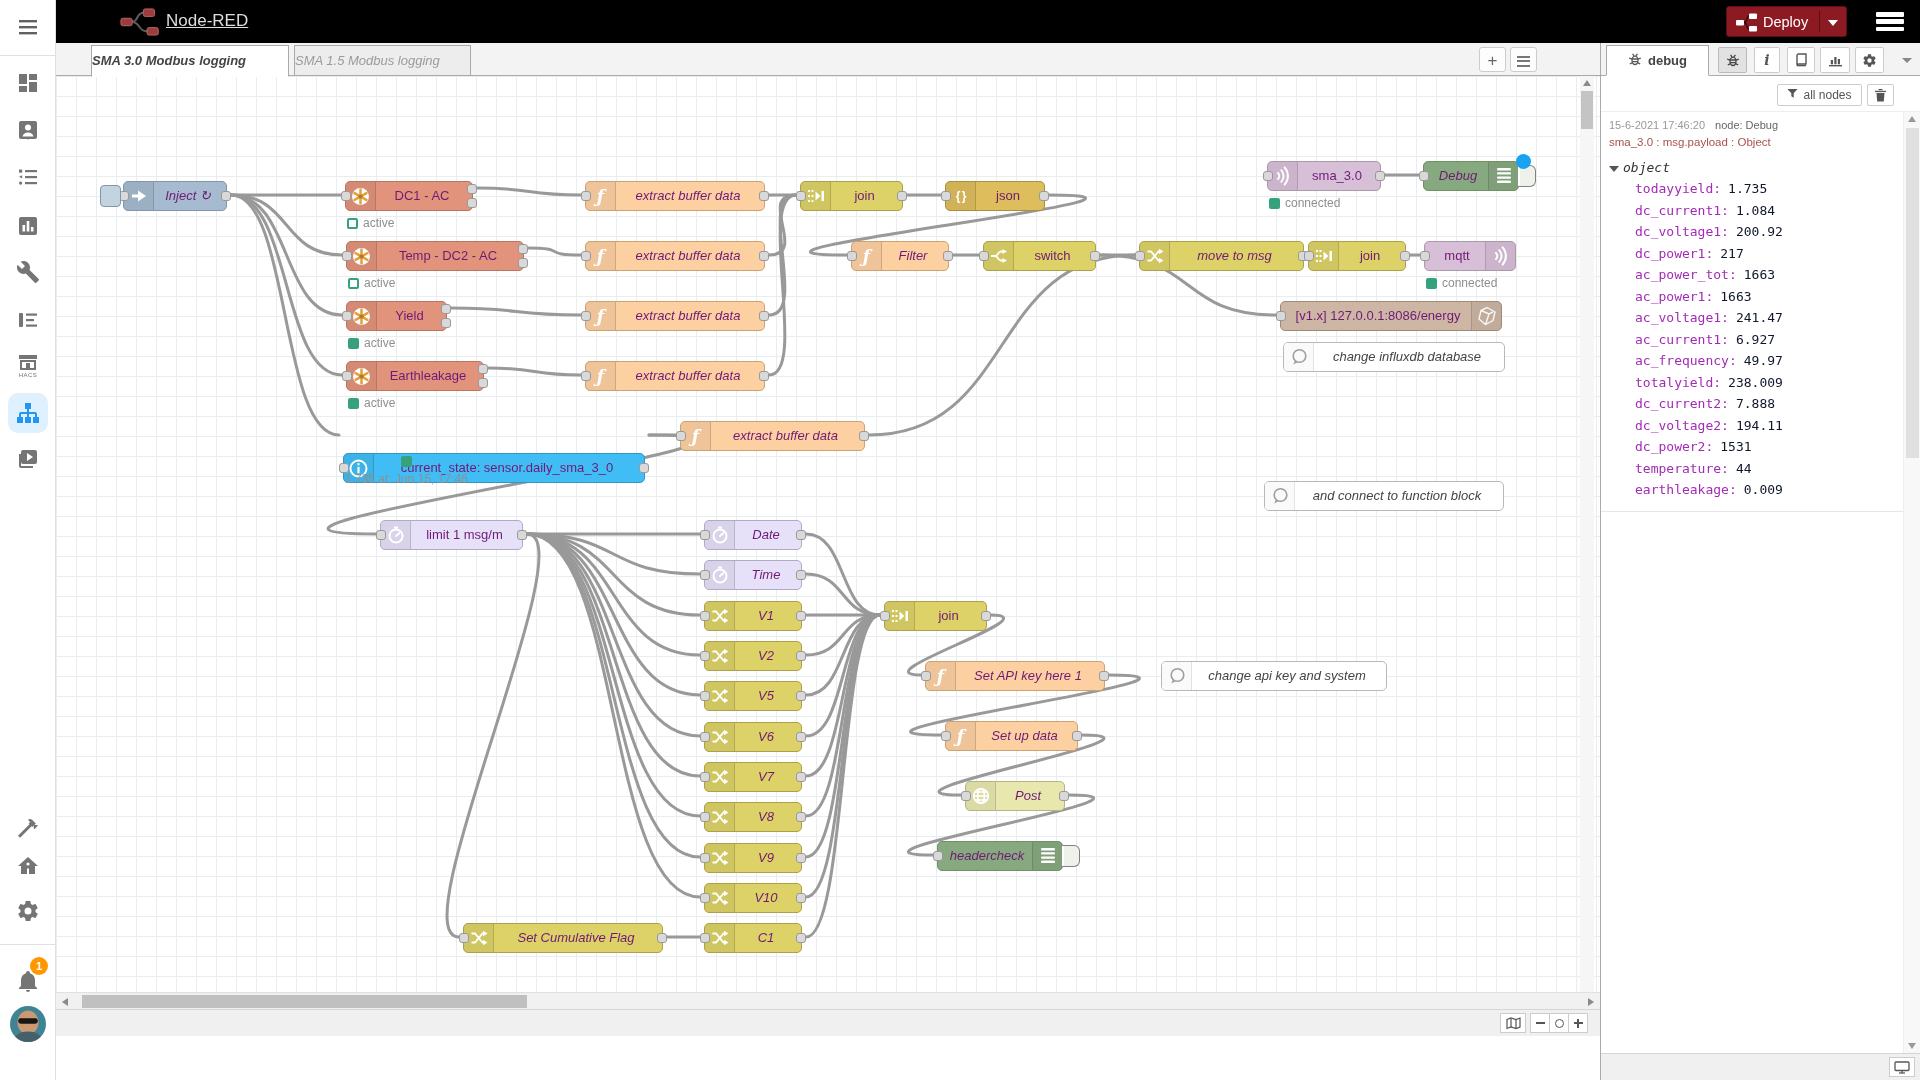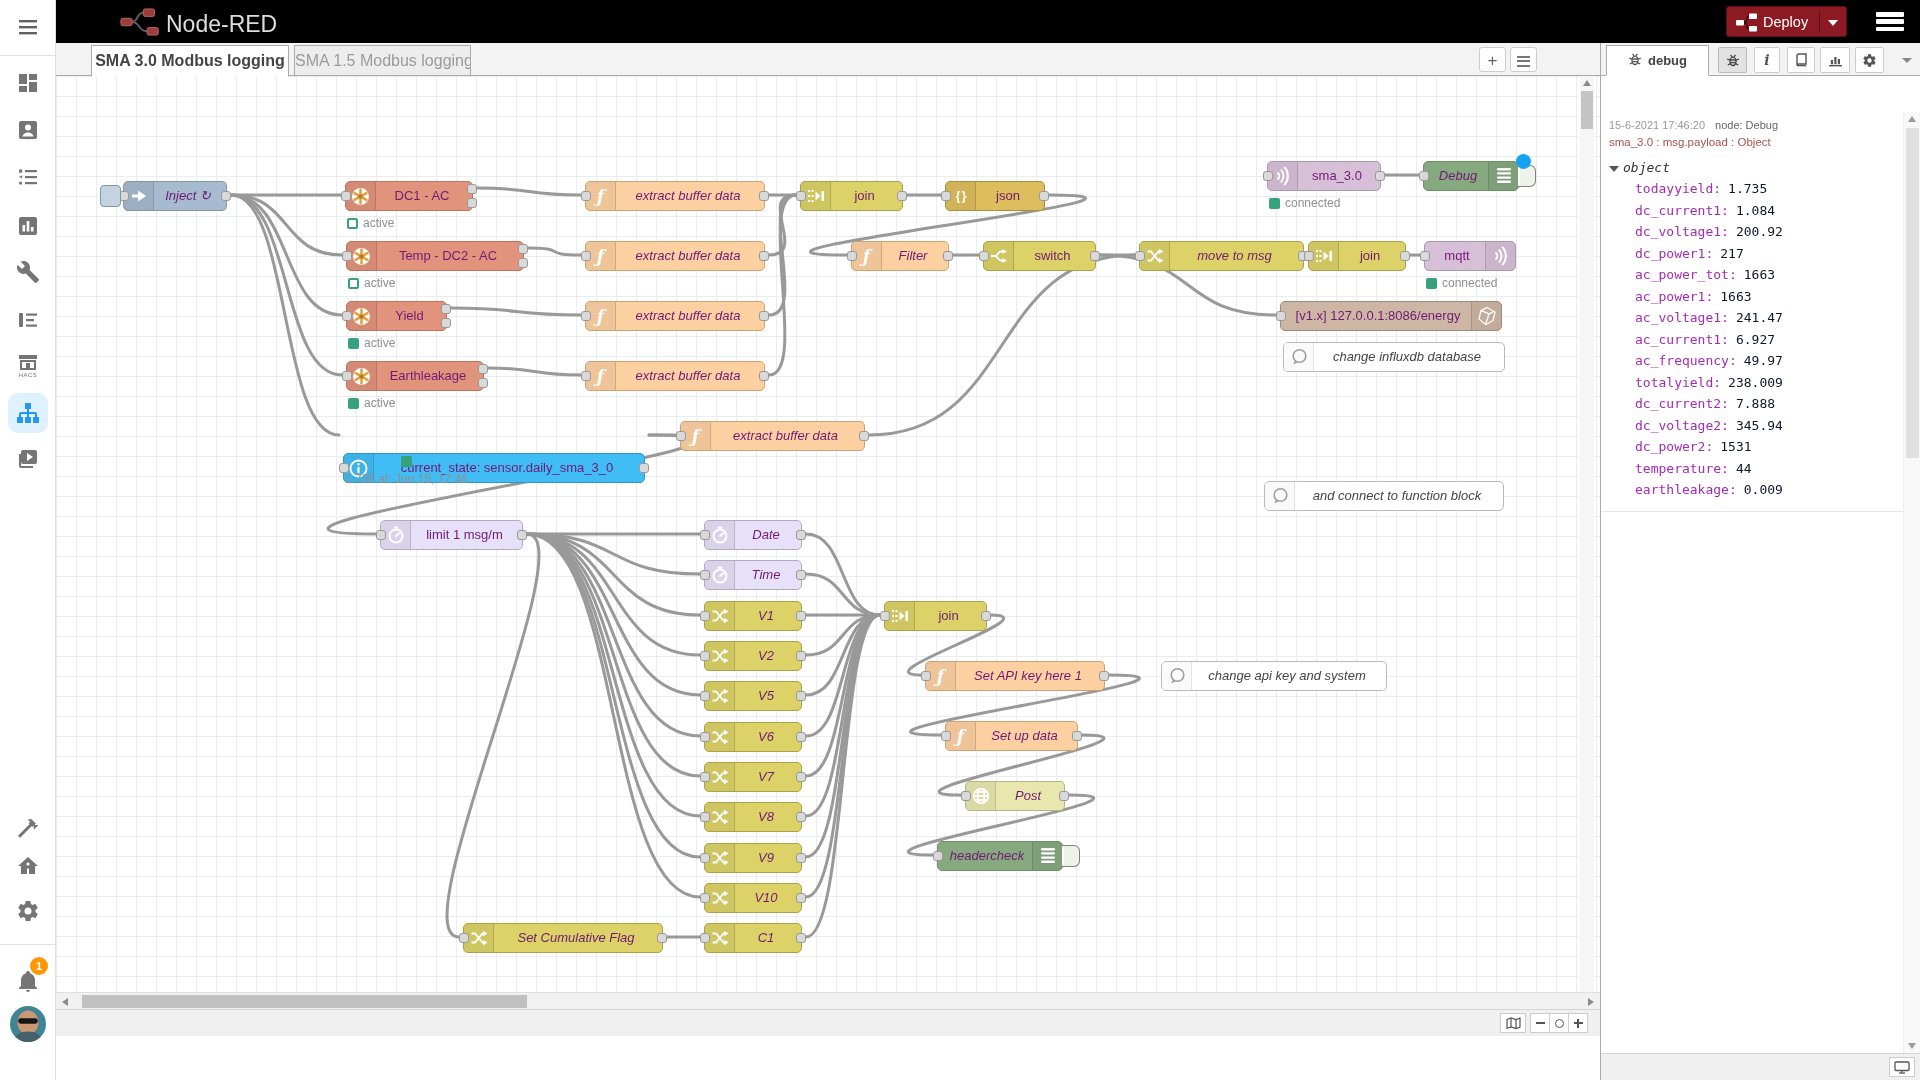--- a/index.html
+++ b/index.html
@@ -17,35 +17,35 @@
     font-size:6px; color:#757575; letter-spacing:.5px; }
   .ha-badge { position:absolute; left:30px; top:957px; width:18px; height:18px; border-radius:50%;
     background:#ff9800; color:#fff; font-size:11px; font-weight:bold; text-align:center;
     line-height:18px; z-index:2; }
   .ha-avatar { position:absolute; left:10px; top:1006px; width:36px; height:36px;
     border-radius:50%; overflow:hidden; }
 
   
   #nr-header { position:absolute; left:56px; right:0; top:0; height:43px; background:#000; }
   #nr-logo { position:absolute; left:64px; top:8px; }
-  #nr-title { position:absolute; left:110px; top:11px; color:#ddd; font-size:23px; font-weight:500; }
+  #nr-title { position:absolute; left:110px; top:11px; color:#ddd; font-size:17px; font-weight:500;text-decoration:underline; }
   #deploy-btn { position:absolute; right:73px; top:6px; width:121px; height:31px;
     background:#8C1A23; border:1px solid #5e0f15; border-radius:3px; color:#fff; }
   #deploy-label { position:absolute; left:36px; top:7px; font-size:14.5px; }
   #deploy-sep { position:absolute; right:26px; top:4px; bottom:4px; width:1px; background:rgba(0,0,0,.35); }
   #deploy-caret { position:absolute; right:8px; top:13px; width:0; height:0;
     border-left:5px solid transparent; border-right:5px solid transparent; border-top:6px solid #fff; }
   #nr-menu-btn { position:absolute; right:16px; top:12px; width:28px; height:19px; }
   #nr-menu-btn span { display:block; width:28px; height:4.5px; background:#fff; border-radius:1px; margin-bottom:2.8px; }
 
   
   #tabbar { position:absolute; left:56px; top:43px; width:1544px; height:33px;
     background:#f3f3f3; border-bottom:1px solid #aaa; }
-  .wtab { position:absolute; top:2px; height:31px; border:1px solid #aaa; font-size:16px;
-    text-align:center; line-height:29px; white-space:nowrap; overflow:hidden; }
+  .wtab { position:absolute; top:2px; height:31px; border:1px solid #aaa; font-size:13px;
+    line-height:29px; white-space:nowrap; overflow:hidden;font-style:italic; }
   .wtab.active { background:#fff; color:#444; font-weight:bold; height:32px; border-bottom:1px solid #fff; z-index:2; }
   .wtab.inactive { background:#ededed; color:#9b9b9b; }
   .tb-btn { position:absolute; top:4px; width:27px; height:25px; background:#fdfdfd;
     border:1px solid #ccc; border-radius:3px; }
   .plus-glyph { position:absolute; left:50%; top:50%; transform:translate(-50%,-50%);
     font-size:17px; color:#666; line-height:1; }
   .list-glyph span { display:block; width:13px; height:2px; background:#777; margin:2.5px auto; }
   .list-glyph { padding-top:5px; }
 
   
@@ -1068,20 +1068,37 @@
           </g>
         </svg>
     </div>
     <div class="dbg-hbtn" style="right:36px;width:29px">
       <svg width="15" height="15" viewBox="0 0 24 24">
           <path fill="#555" d="M12 15.5A3.5 3.5 0 0 1 8.5 12 3.5 3.5 0 0 1 12 8.5a3.5 3.5 0 0 1 3.5 3.5 3.5 3.5 0 0 1-3.5 3.5m7.43-2.53c.04-.32.07-.64.07-.97 0-.33-.03-.66-.07-1l2.11-1.63c.19-.15.24-.42.12-.64l-2-3.46c-.12-.22-.39-.31-.61-.22l-2.49 1c-.52-.39-1.06-.73-1.69-.98l-.37-2.65A.506.506 0 0 0 14 2h-4c-.25 0-.46.18-.5.42l-.37 2.65c-.63.25-1.17.59-1.69.98l-2.49-1c-.22-.09-.49 0-.61.22l-2 3.46c-.13.22-.07.49.12.64L4.57 11c-.04.34-.07.67-.07 1 0 .33.03.65.07.97l-2.11 1.66c-.19.15-.25.42-.12.64l2 3.46c.12.22.39.3.61.22l2.49-1.01c.52.4 1.06.74 1.69.99l.37 2.65c.04.24.25.42.5.42h4c.25 0 .46-.18.5-.42l.37-2.65c.63-.26 1.17-.59 1.69-.99l2.49 1.01c.22.08.49 0 .61-.22l2-3.46c.12-.22.07-.49-.12-.64l-2.11-1.66Z"></path>
         </svg>
     </div>
     <span id="dbg-caret"></span>
   </div>
+  <div id="dbg-toolbar">
+    <div id="filter-btn">
+      <span><svg width="11" height="11" viewBox="0 0 12 12">
+            <path fill="#555" d="M0.5 1h11L7.3 5.8v4.7L4.7 9V5.8z"></path>
+          </svg></span>
+      <span>all nodes</span>
+    </div>
+    <div id="trash-btn">
+      <svg width="13" height="14" viewBox="0 0 13 14">
+          <g fill="#555">
+            <rect x="1" y="2.8" width="11" height="1.3"></rect>
+            <rect x="4.5" y="1" width="4" height="1.2"></rect>
+            <path d="M2.5 5h8l-.7 8.5H3.2z"></path>
+          </g>
+        </svg>
+    </div>
+  </div>
   <div id="dbg-content">
     <div class="dbg-msg">
       <div class="dbg-meta">
         <span>15-6-2021 17:46:20</span><span class="src">node: Debug</span>
       </div>
       <div class="dbg-topic">sma_3.0 : msg.payload : Object</div>
       <div class="dbg-tree">
         <div class="dbg-root">
           <span class="caret"></span><span class="oname">object</span>
         </div>
@@ -1090,21 +1107,21 @@
             <li><span class="k">dc_current1:</span><span class="v">1.084</span></li>
             <li><span class="k">dc_voltage1:</span><span class="v">200.92</span></li>
             <li><span class="k">dc_power1:</span><span class="v">217</span></li>
             <li><span class="k">ac_power_tot:</span><span class="v">1663</span></li>
             <li><span class="k">ac_power1:</span><span class="v">1663</span></li>
             <li><span class="k">ac_voltage1:</span><span class="v">241.47</span></li>
             <li><span class="k">ac_current1:</span><span class="v">6.927</span></li>
             <li><span class="k">ac_frequency:</span><span class="v">49.97</span></li>
             <li><span class="k">totalyield:</span><span class="v">238.009</span></li>
             <li><span class="k">dc_current2:</span><span class="v">7.888</span></li>
-            <li><span class="k">dc_voltage2:</span><span class="v">345.94</span></li>
+            <li><span class="k">dc_voltage2:</span><span class="v">194.11</span></li>
             <li><span class="k">dc_power2:</span><span class="v">1531</span></li>
             <li><span class="k">temperature:</span><span class="v">44</span></li>
             <li><span class="k">earthleakage:</span><span class="v">0.009</span></li>
           </ul>
       </div>
     </div>
   </div>
   <div id="dbg-vscroll">
     <span class="arr" style="left:4px;top:4px;border-left:4px solid transparent;border-right:4px solid transparent;border-bottom:6px solid #999"></span>
     <div id="dbg-vthumb"></div>

